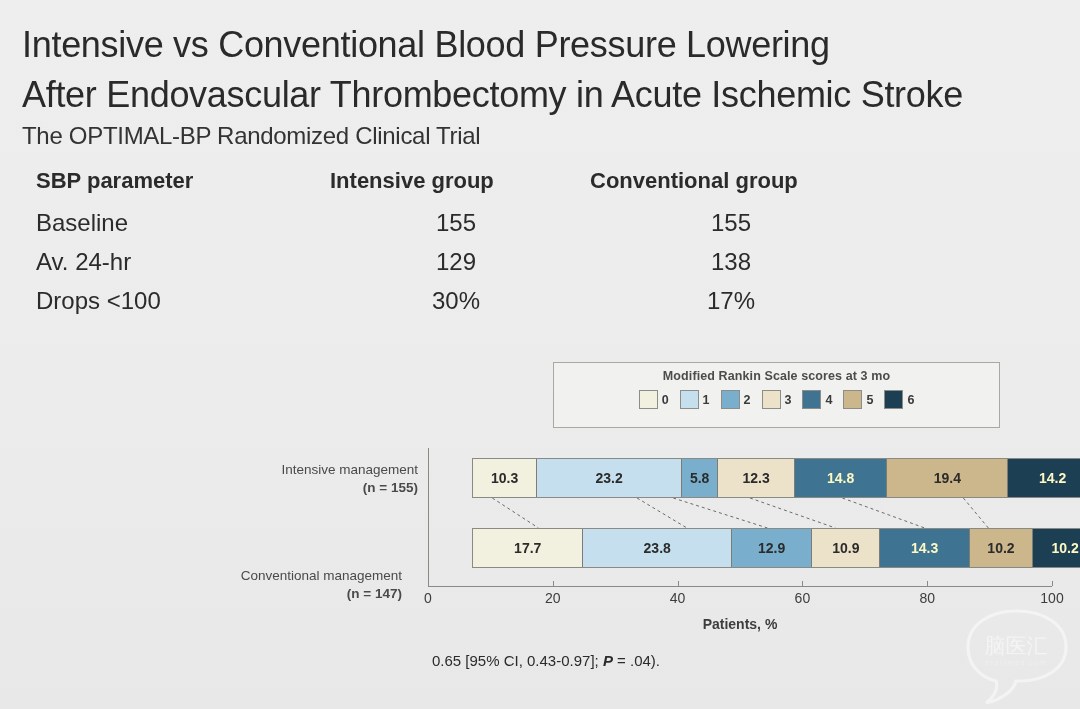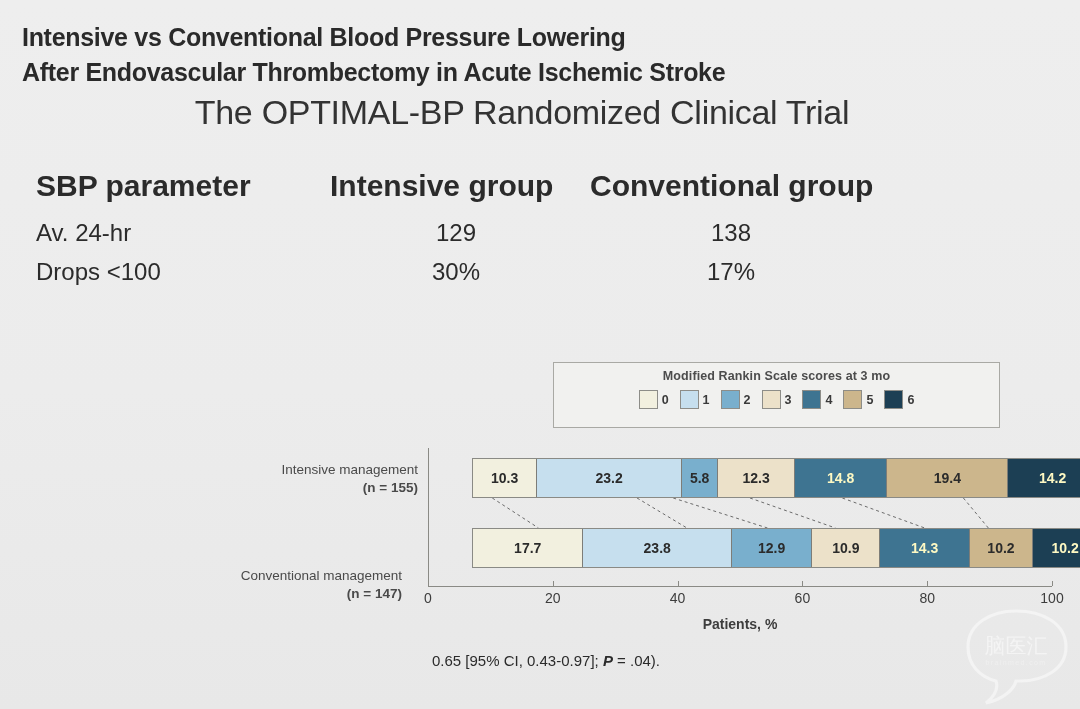--- a/index.html
+++ b/index.html
@@ -15,50 +15,49 @@
     background: linear-gradient(180deg,#eeeeee 0%, #ececec 55%, #e8e8e8 100%);
   }
 
   
   .title-block {
     position: absolute;
     left: 22px; top: 20px;
     width: 1000px;
   }
   .title-line {
-    font-size: 25px;
-    font-weight: 700;
+    font-size: 36px;
+    font-weight: 400;
     color: #2a2a2a;
     letter-spacing: -0.3px;
     line-height: 1.38;
     white-space: nowrap;
   }
   .title-line.sub {
     font-weight: 400;
-    font-size: 34px;
+    font-size: 24px;
     color: #333;
-    text-align: center;
   }
 
   
   .tbl {
     position: absolute;
     left: 36px; top: 163px;
     width: 840px;
     border-collapse: collapse;
   }
   .tbl td, .tbl th {
     font-size: 24px;
     color: #2b2b2b;
     padding: 4px 0 5px 0;
     text-align: left;
     font-weight: 400;
     line-height: 1.25;
   }
-  .tbl th { font-weight: 700; font-size: 30px; padding-bottom: 9px; }
+  .tbl th { font-weight: 700; font-size: 22px; padding-bottom: 9px; }
   .tbl .c-param { width: 290px; }
   .tbl .c-int   { width: 260px; text-align: center; }
   .tbl .c-conv  { width: 290px; text-align: center; }
   .tbl th.c-int   { text-align: left; padding-left: 4px; }
   .tbl th.c-conv  { text-align: left; padding-left: 4px; }
 
   
   .legend {
     position: absolute;
     left: 553px; top: 362px;
@@ -181,20 +180,25 @@
 
   <table class="tbl">
     <thead>
       <tr>
         <th class="c-param">SBP parameter</th>
         <th class="c-int">Intensive group</th>
         <th class="c-conv">Conventional group</th>
       </tr>
     </thead>
     <tbody id="table-body">
+        <tr>
+          <td class="c-param">Baseline</td>
+          <td class="c-int">155</td>
+          <td class="c-conv">155</td>
+        </tr>
         <tr>
           <td class="c-param">Av. 24-hr</td>
           <td class="c-int">129</td>
           <td class="c-conv">138</td>
         </tr>
         <tr>
           <td class="c-param">Drops &lt;100</td>
           <td class="c-int">30%</td>
           <td class="c-conv">17%</td>
         </tr>

